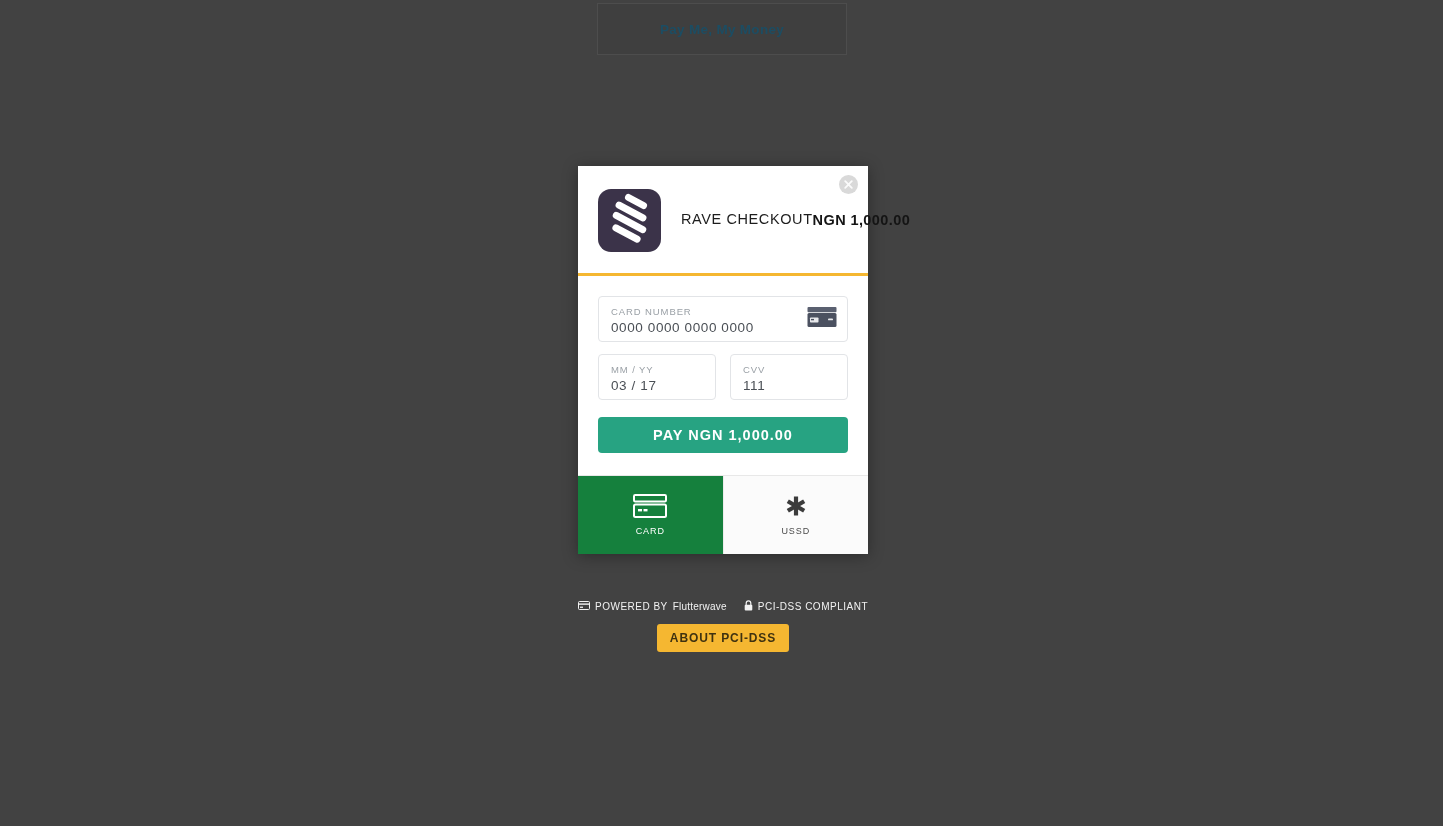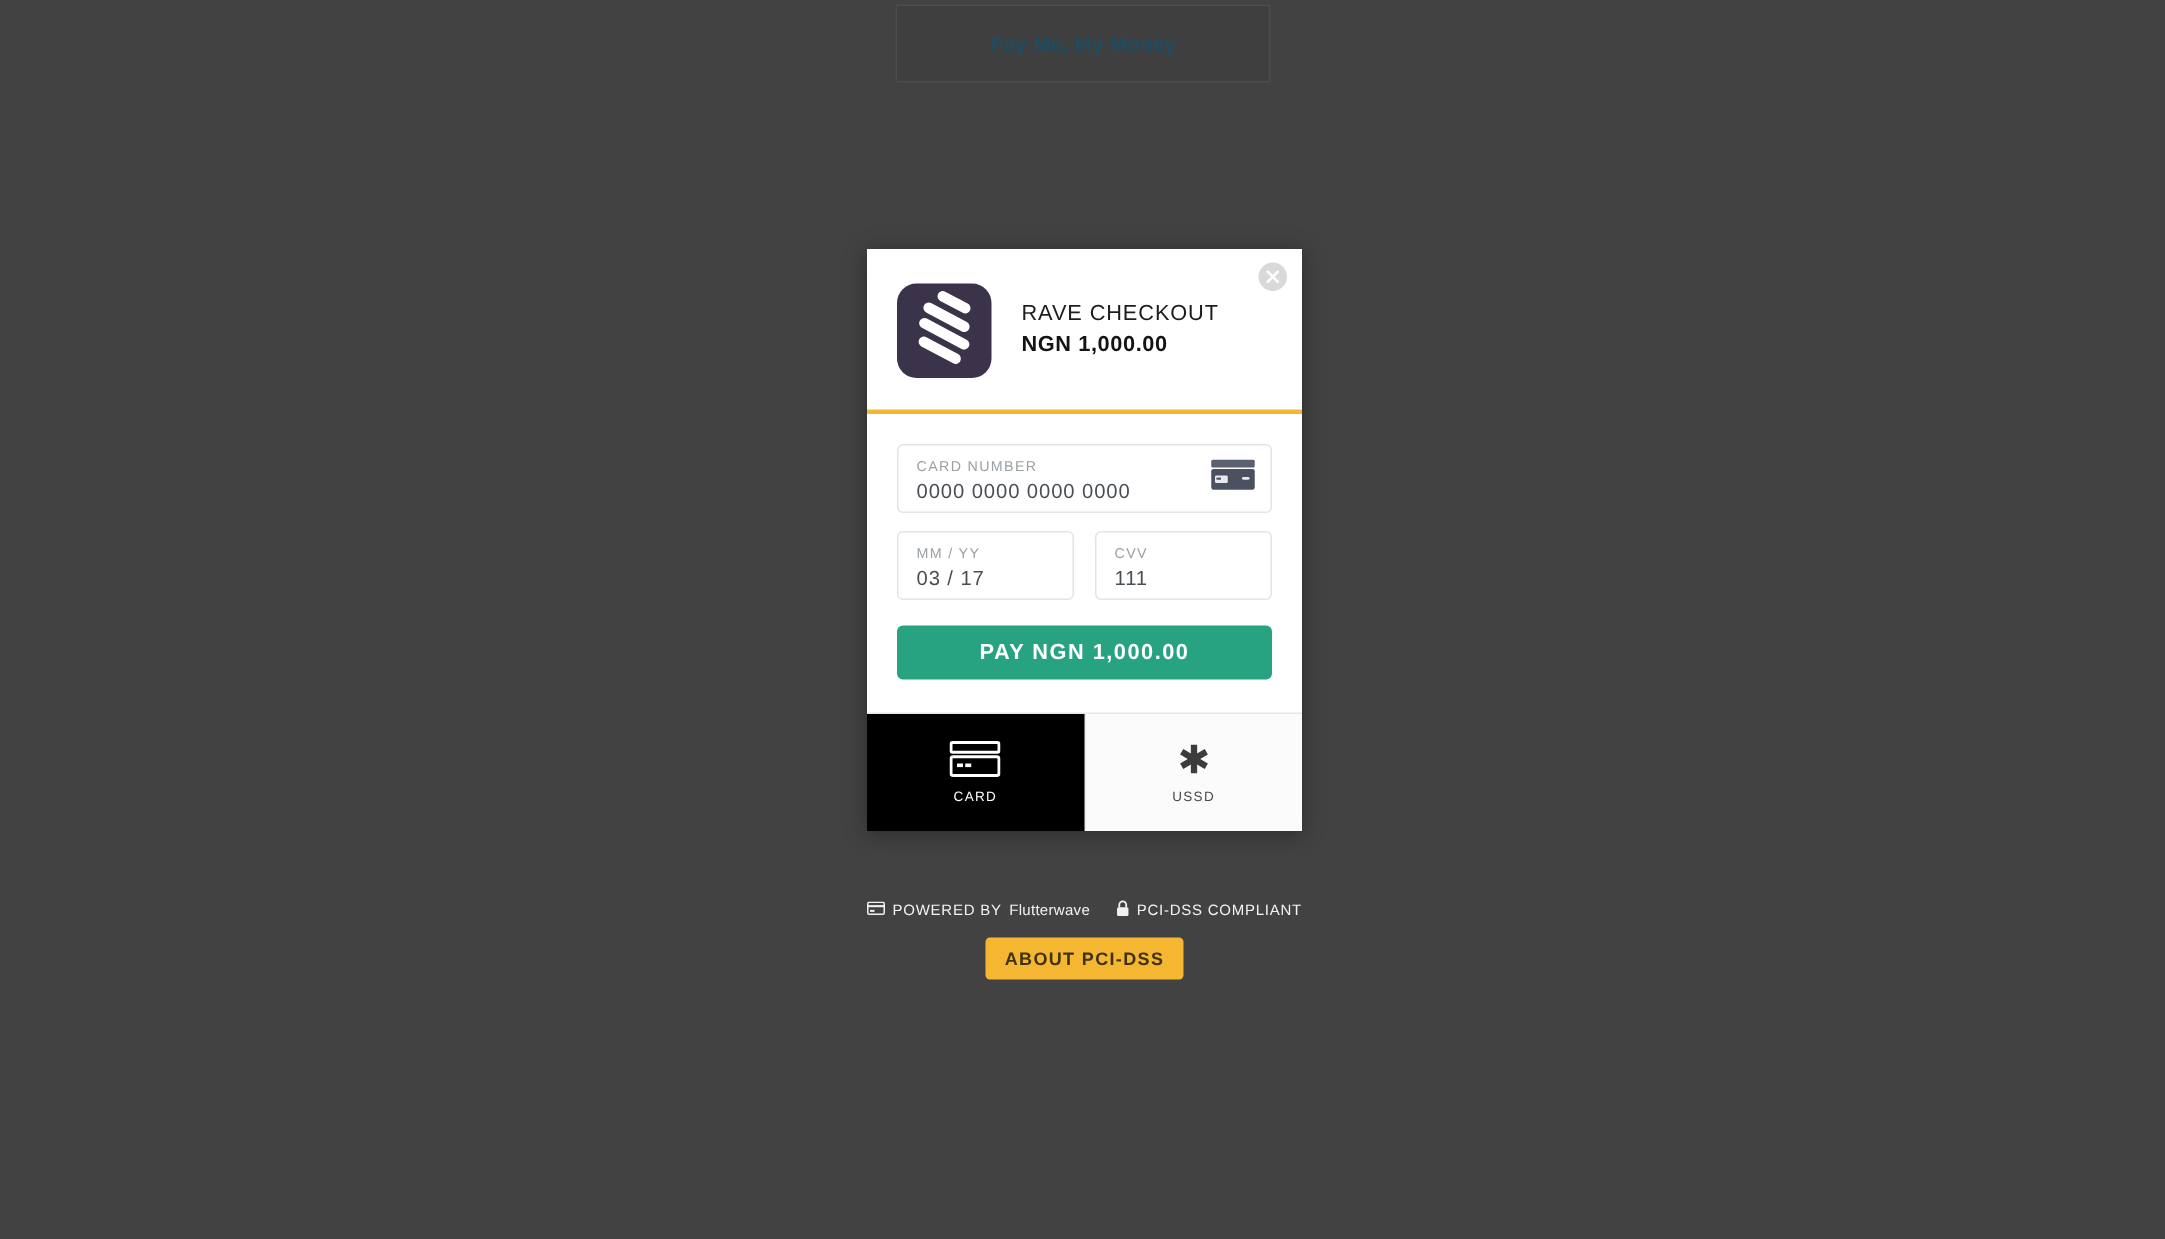--- a/index.html
+++ b/index.html
@@ -68,21 +68,21 @@
     background: #3b3349;
     flex: 0 0 auto;
     position: relative;
     overflow: hidden;
   }
   .brand-logo svg { display: block; }
 
   .header-text {
     margin-left: 20px;
     display: flex;
-    flex-direction: column;
+    flex-direction: row;
     justify-content: flex-end;
   }
   .merchant-name {
     font-size: 14.5px;
     color: #1d1d1d;
     letter-spacing: 0.6px;
     line-height: 1.4;
     white-space: nowrap;
   }
   .amount-line {
@@ -185,21 +185,21 @@
     flex-direction: column;
     align-items: center;
     justify-content: center;
     cursor: pointer;
     background: #fbfbfb;
     border-right: 1px solid #ececec;
     box-sizing: border-box;
   }
   .tab:last-child { border-right: none; }
   .tab.active {
-    background: #000000;
+    background: #15803d;
   }
   .tab-icon {
     height: 26px;
     display: flex;
     align-items: center;
     justify-content: center;
     margin-bottom: 7px;
   }
   .tab-label {
     font-size: 9px;

